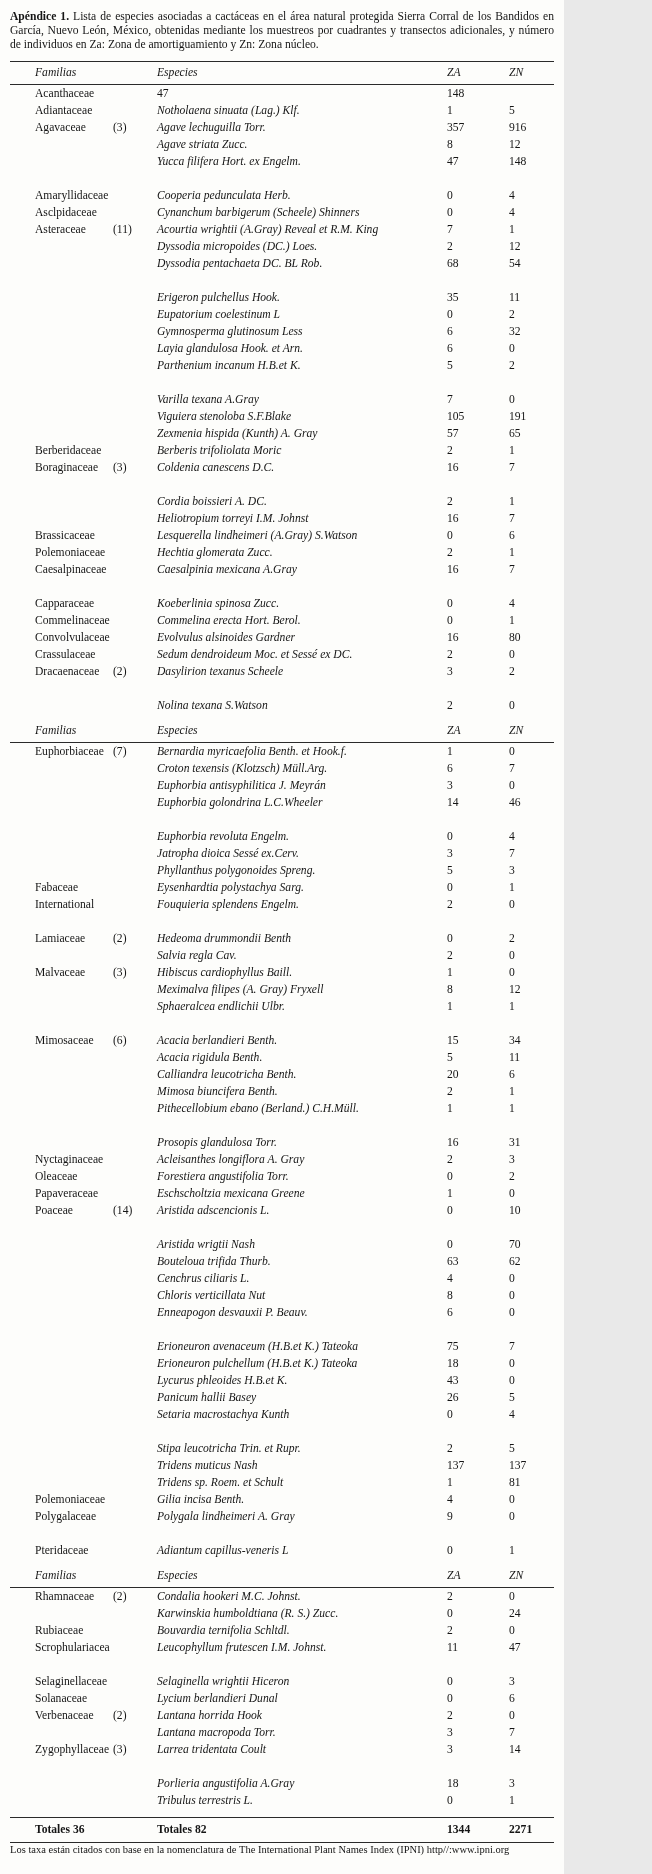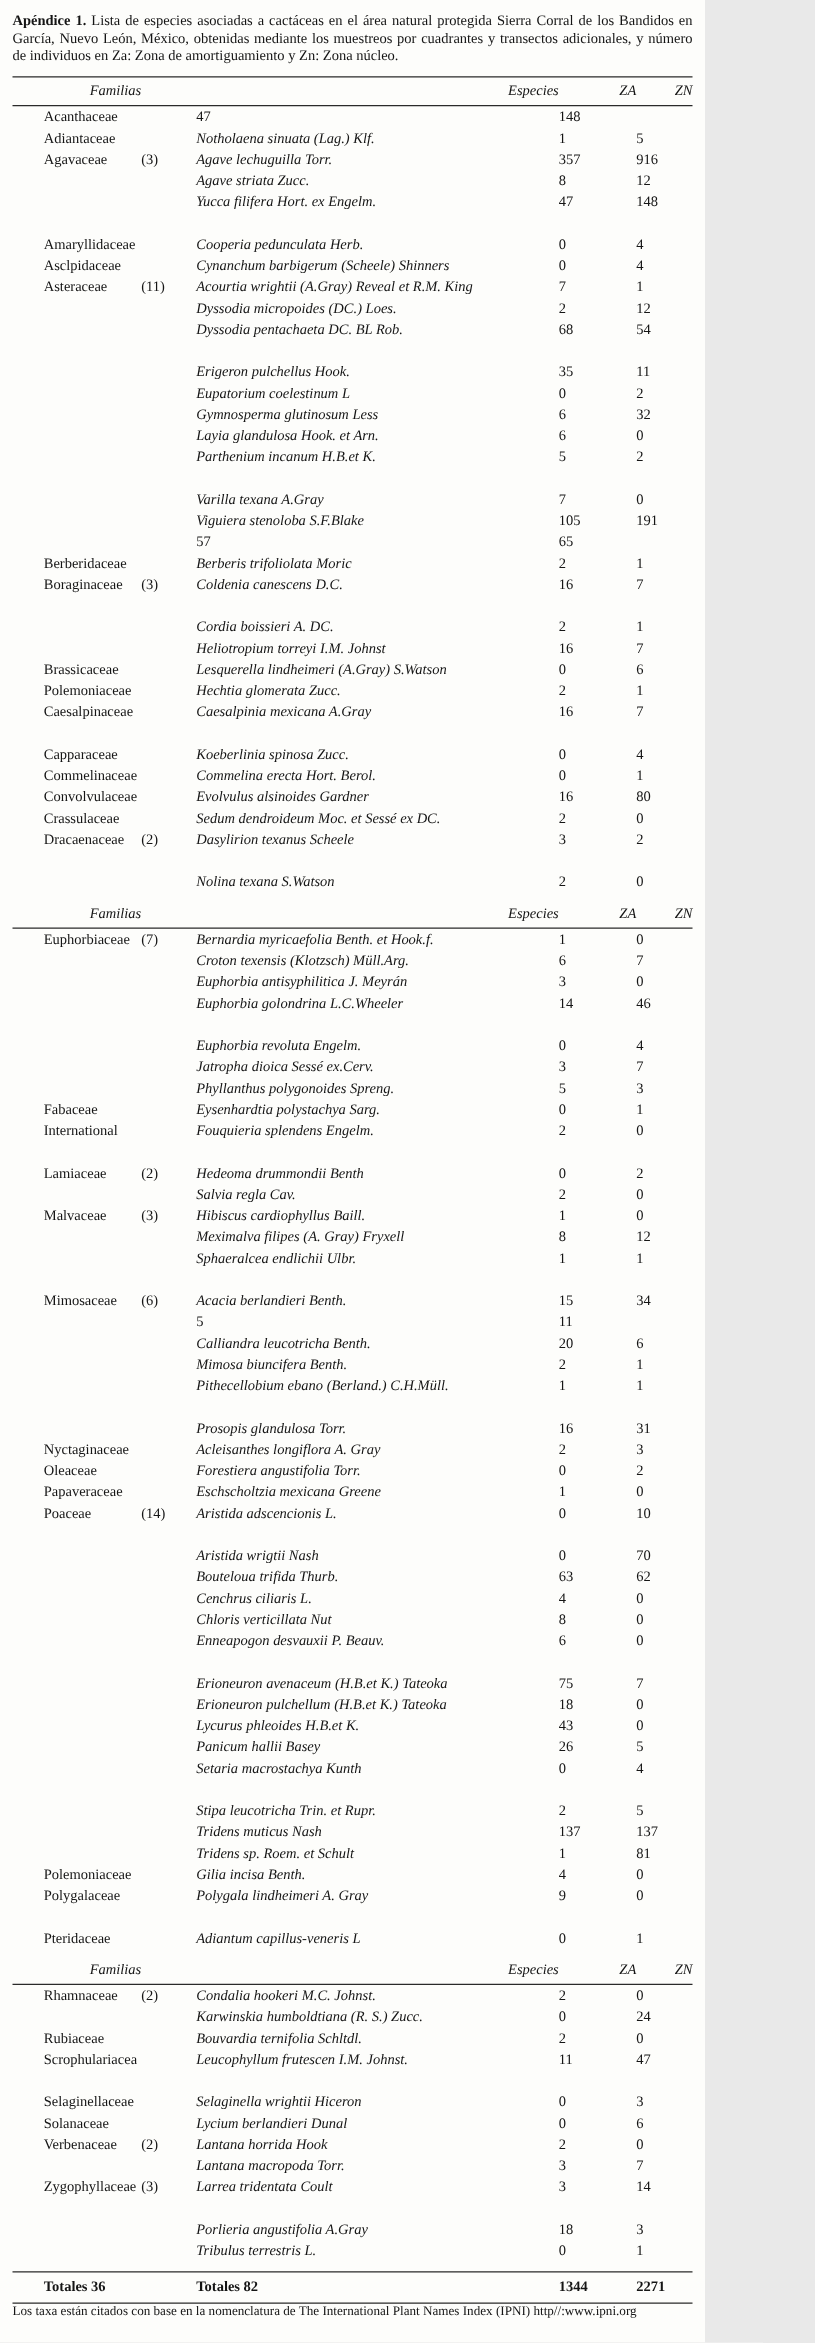--- a/index.html
+++ b/index.html
@@ -3,21 +3,21 @@
 <meta charset="utf-8">
 <style>
   html,body{margin:0;padding:0;background:#e9e9e9;}
   .page{position:relative;width:564px;height:1874px;background:#fdfdfb;color:#151515;
     font-family:"Liberation Serif","DejaVu Serif",serif;box-sizing:border-box;
     padding:10px 10px 6px 10px;overflow:hidden;}
   .caption{font-size:11.6px;line-height:14px;text-align:justify;margin:0 0 9px 0;}
   .caption b{font-weight:bold;}
   .grid{display:grid;grid-template-columns:78px 44px 290px 62px 1fr;padding-left:25px;box-sizing:border-box;}
   .thead{font-style:italic;font-size:11.6px;line-height:14px;
-    border-bottom:1px solid #2a2a2a;padding-top:4px;padding-bottom:4px;text-align:right;}
+    border-bottom:1px solid #2a2a2a;padding-top:4px;padding-bottom:4px;}
   .thead.first{border-top:1.4px solid #2a2a2a;}
   .thead.repeat{margin-top:6px;}
   .row{font-size:11.6px;height:17px;line-height:17px;}
   .row span{white-space:nowrap;overflow:visible;}
   .row .species{font-style:italic;}
   .rows .spacer{height:17px;}
   .totals{font-weight:bold;font-size:11.6px;line-height:14px;
     border-top:1px solid #2a2a2a;border-bottom:1.4px solid #2a2a2a;
     padding-top:5px;padding-bottom:5px;margin-top:8px;padding-left:25px;box-sizing:border-box;
     display:grid;grid-template-columns:122px 290px 62px 1fr;}
@@ -156,20 +156,21 @@
         <div class="grid row">
           <span class="fam"></span>
           <span class="cnt"></span>
           <span class="species">Viguiera stenoloba S.F.Blake</span>
           <span class="num">105</span>
           <span class="num">191</span>
         </div>
         <div class="grid row">
           <span class="fam"></span>
           <span class="cnt"></span>
+          <span class="species">Zexmenia hispida (Kunth) A. Gray</span>
           <span class="num">57</span>
           <span class="num">65</span>
         </div>
         <div class="grid row">
           <span class="fam">Berberidaceae</span>
           <span class="cnt"></span>
           <span class="species">Berberis trifoliolata Moric</span>
           <span class="num">2</span>
           <span class="num">1</span>
         </div>
@@ -376,20 +377,21 @@
         <div class="grid row">
           <span class="fam">Mimosaceae</span>
           <span class="cnt">(6)</span>
           <span class="species">Acacia berlandieri Benth.</span>
           <span class="num">15</span>
           <span class="num">34</span>
         </div>
         <div class="grid row">
           <span class="fam"></span>
           <span class="cnt"></span>
+          <span class="species">Acacia rigidula Benth.</span>
           <span class="num">5</span>
           <span class="num">11</span>
         </div>
         <div class="grid row">
           <span class="fam"></span>
           <span class="cnt"></span>
           <span class="species">Calliandra leucotricha Benth.</span>
           <span class="num">20</span>
           <span class="num">6</span>
         </div>

